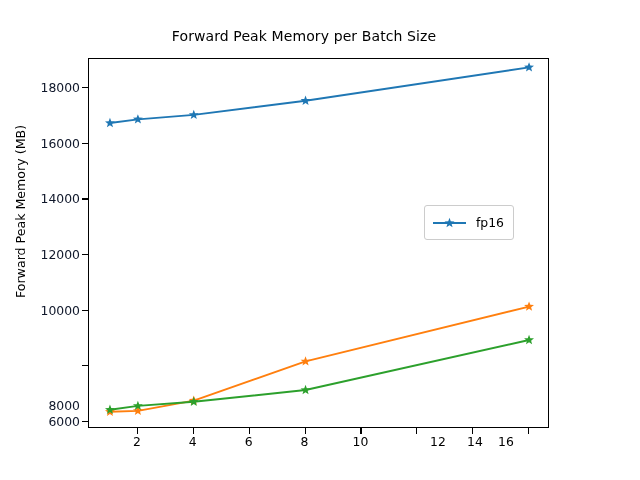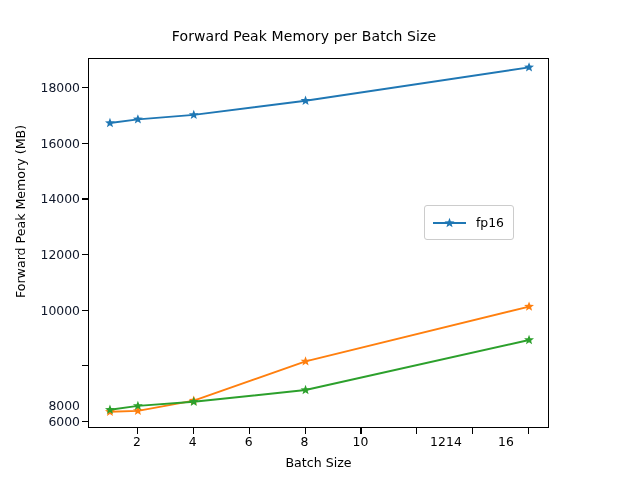--- a/index.html
+++ b/index.html
@@ -198,26 +198,25 @@
       <div class="x-tick-label" style="left: 192.773px;">4</div>
       <div class="tick-mark" style="left: 192.773px; top: -6px; width: 1.1px; height: 6px;"></div>
       <div class="x-tick-label" style="left: 248.652px;">6</div>
       <div class="tick-mark" style="left: 248.652px; top: -6px; width: 1.1px; height: 6px;"></div>
       <div class="x-tick-label" style="left: 304.53px;">8</div>
       <div class="tick-mark" style="left: 304.53px; top: -6px; width: 1.1px; height: 6px;"></div>
       <div class="x-tick-label" style="left: 360.409px;">10</div>
       <div class="tick-mark" style="left: 360.409px; top: -6px; width: 1.1px; height: 6px;"></div>
       <div class="x-tick-label" style="left: 438px;">12</div>
       <div class="tick-mark" style="left: 416.288px; top: -6px; width: 1.1px; height: 6px;"></div>
-      <div class="x-tick-label" style="left: 454px;">14</div>
+      <div class="x-tick-label" style="left: 475px;">14</div>
       <div class="tick-mark" style="left: 472.167px; top: -6px; width: 1.1px; height: 6px;"></div>
       <div class="x-tick-label" style="left: 506px;">16</div>
       <div class="tick-mark" style="left: 528.045px; top: -6px; width: 1.1px; height: 6px;"></div>
     </div>
-  <div id="xlabel">Batch Size</div>
 
   <div id="legend">
       <div class="legend-row">
         <div class="legend-swatch">
           <svg width="35" height="14">
             <line x1="1" y1="7" x2="34" y2="7" stroke="#1f77b4" stroke-width="1.9"></line>
             <path d="M17.50,1.80L18.78,5.23L22.45,5.39L19.58,7.67L20.56,11.21L17.50,9.18L14.44,11.21L15.42,7.67L12.55,5.39L16.22,5.23Z" fill="#1f77b4"></path>
           </svg>
         </div>
         <span class="legend-text">fp16</span>

